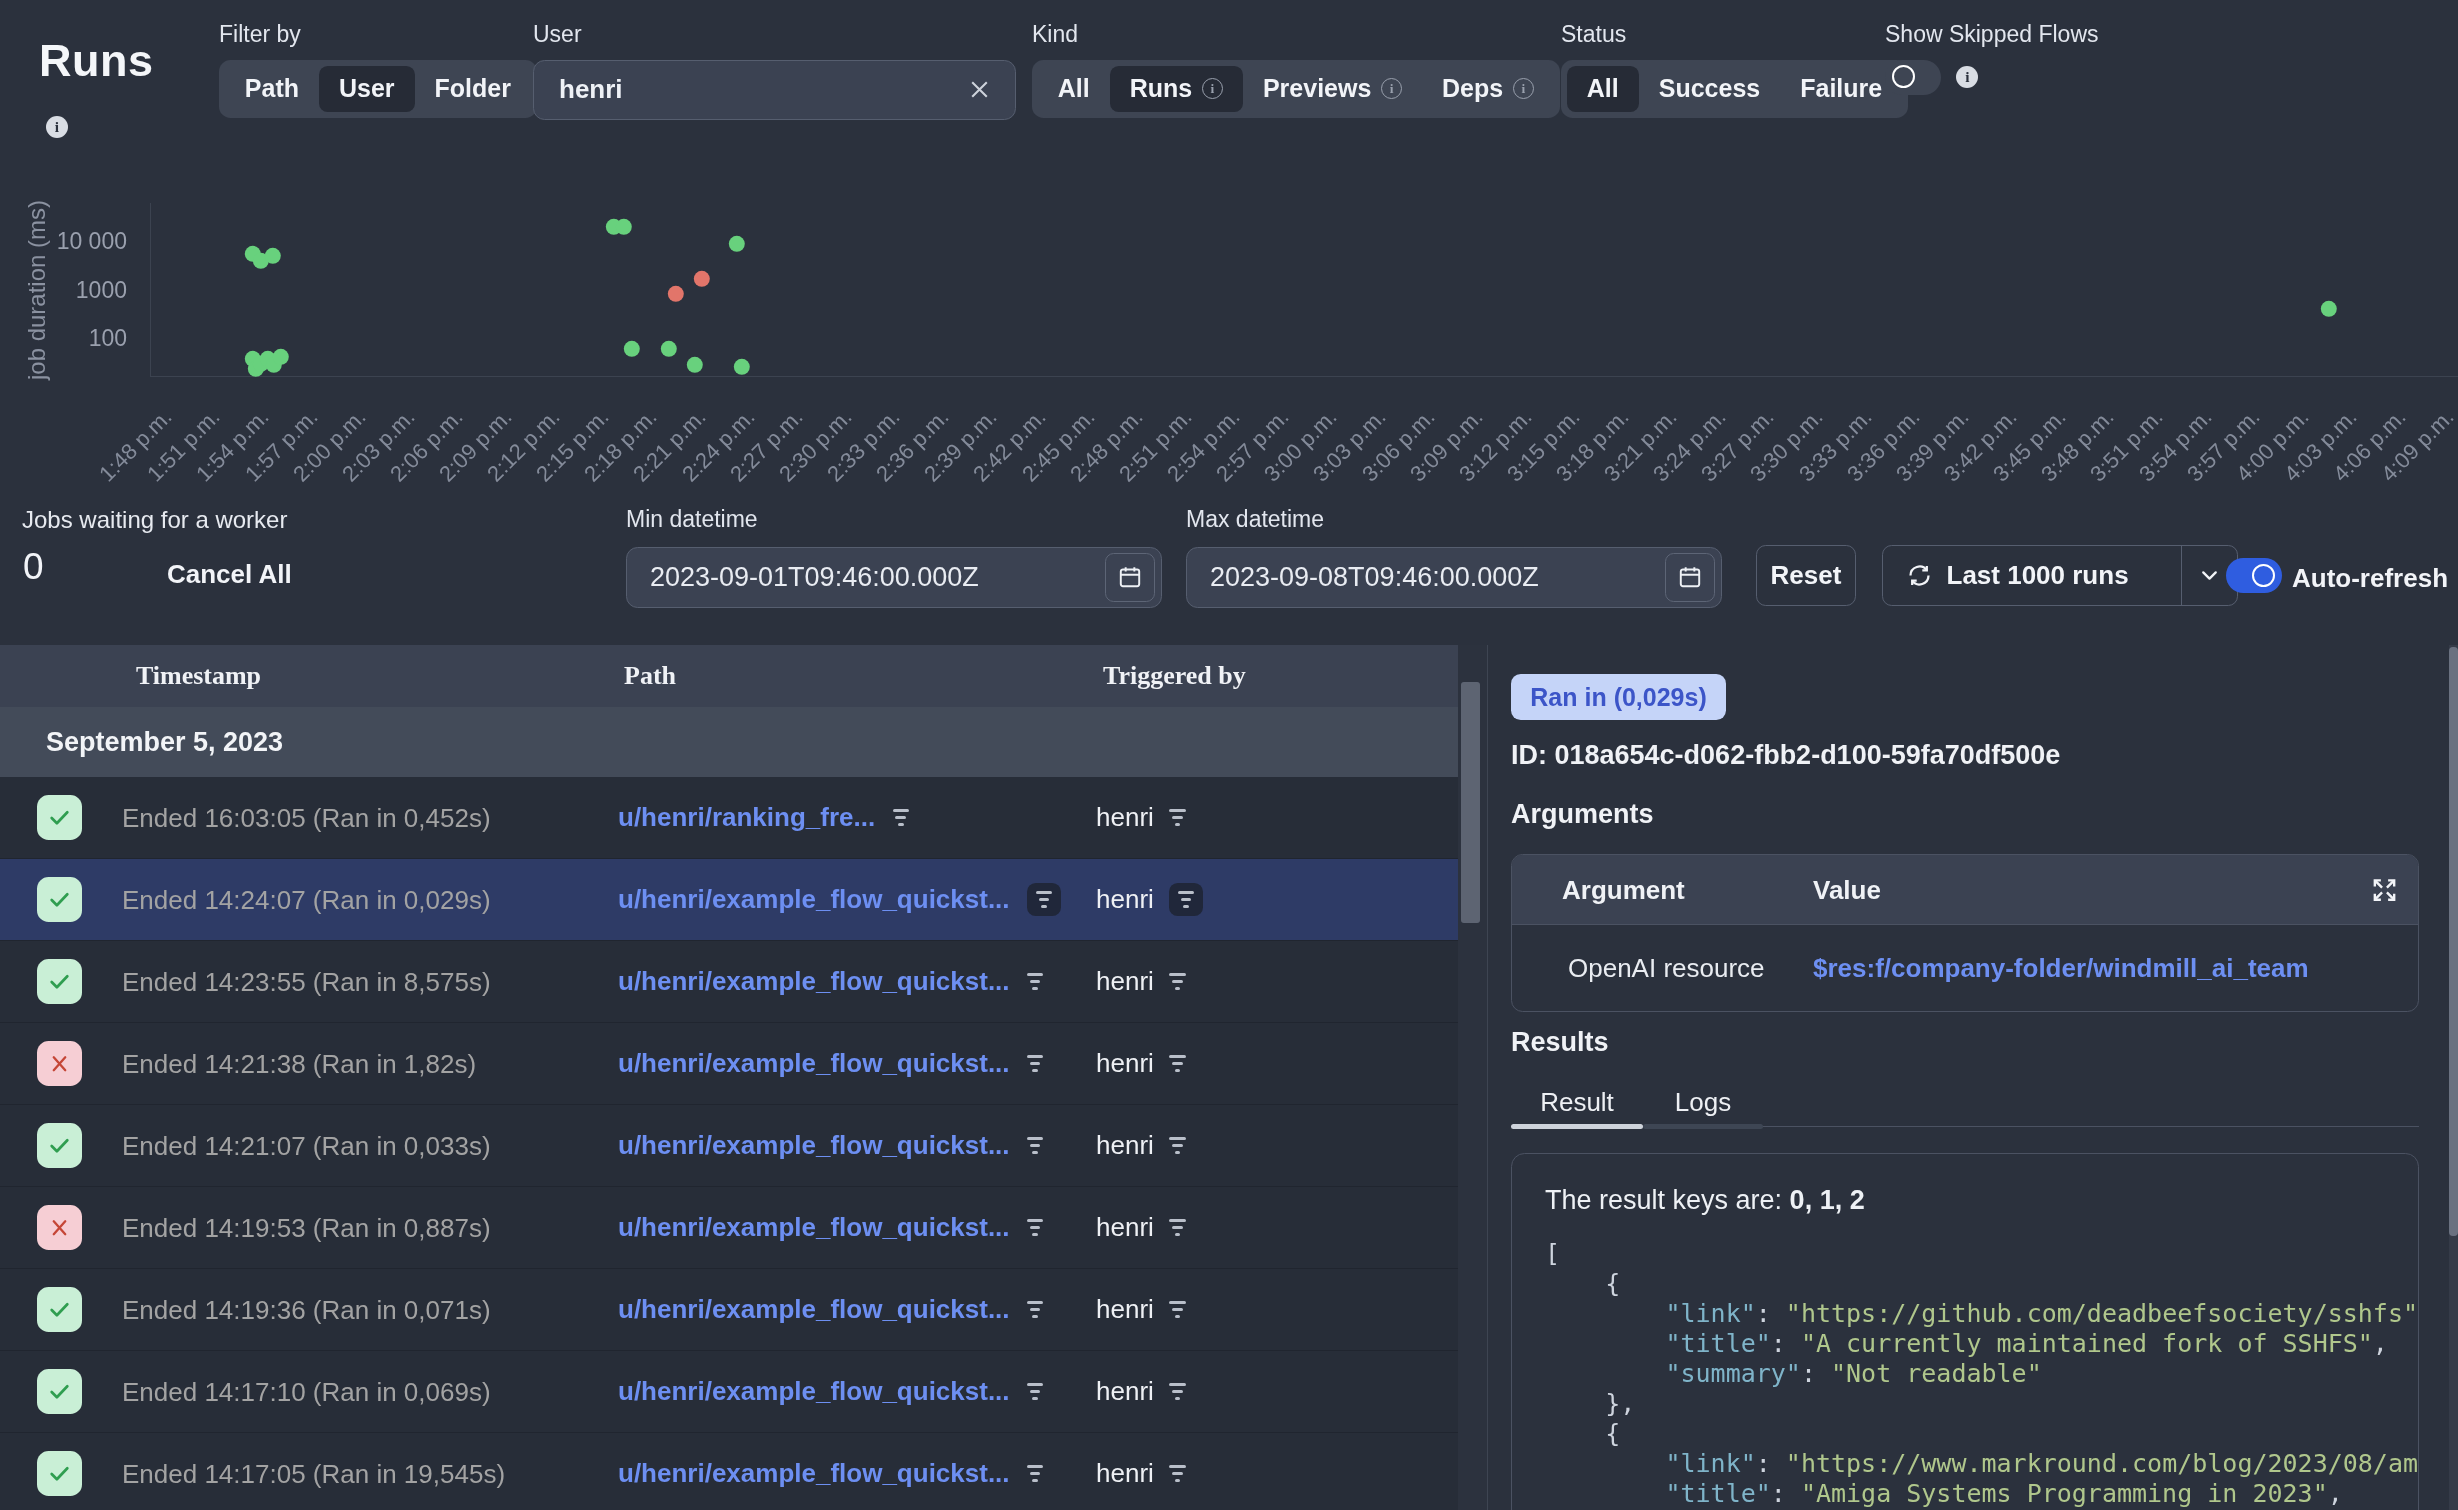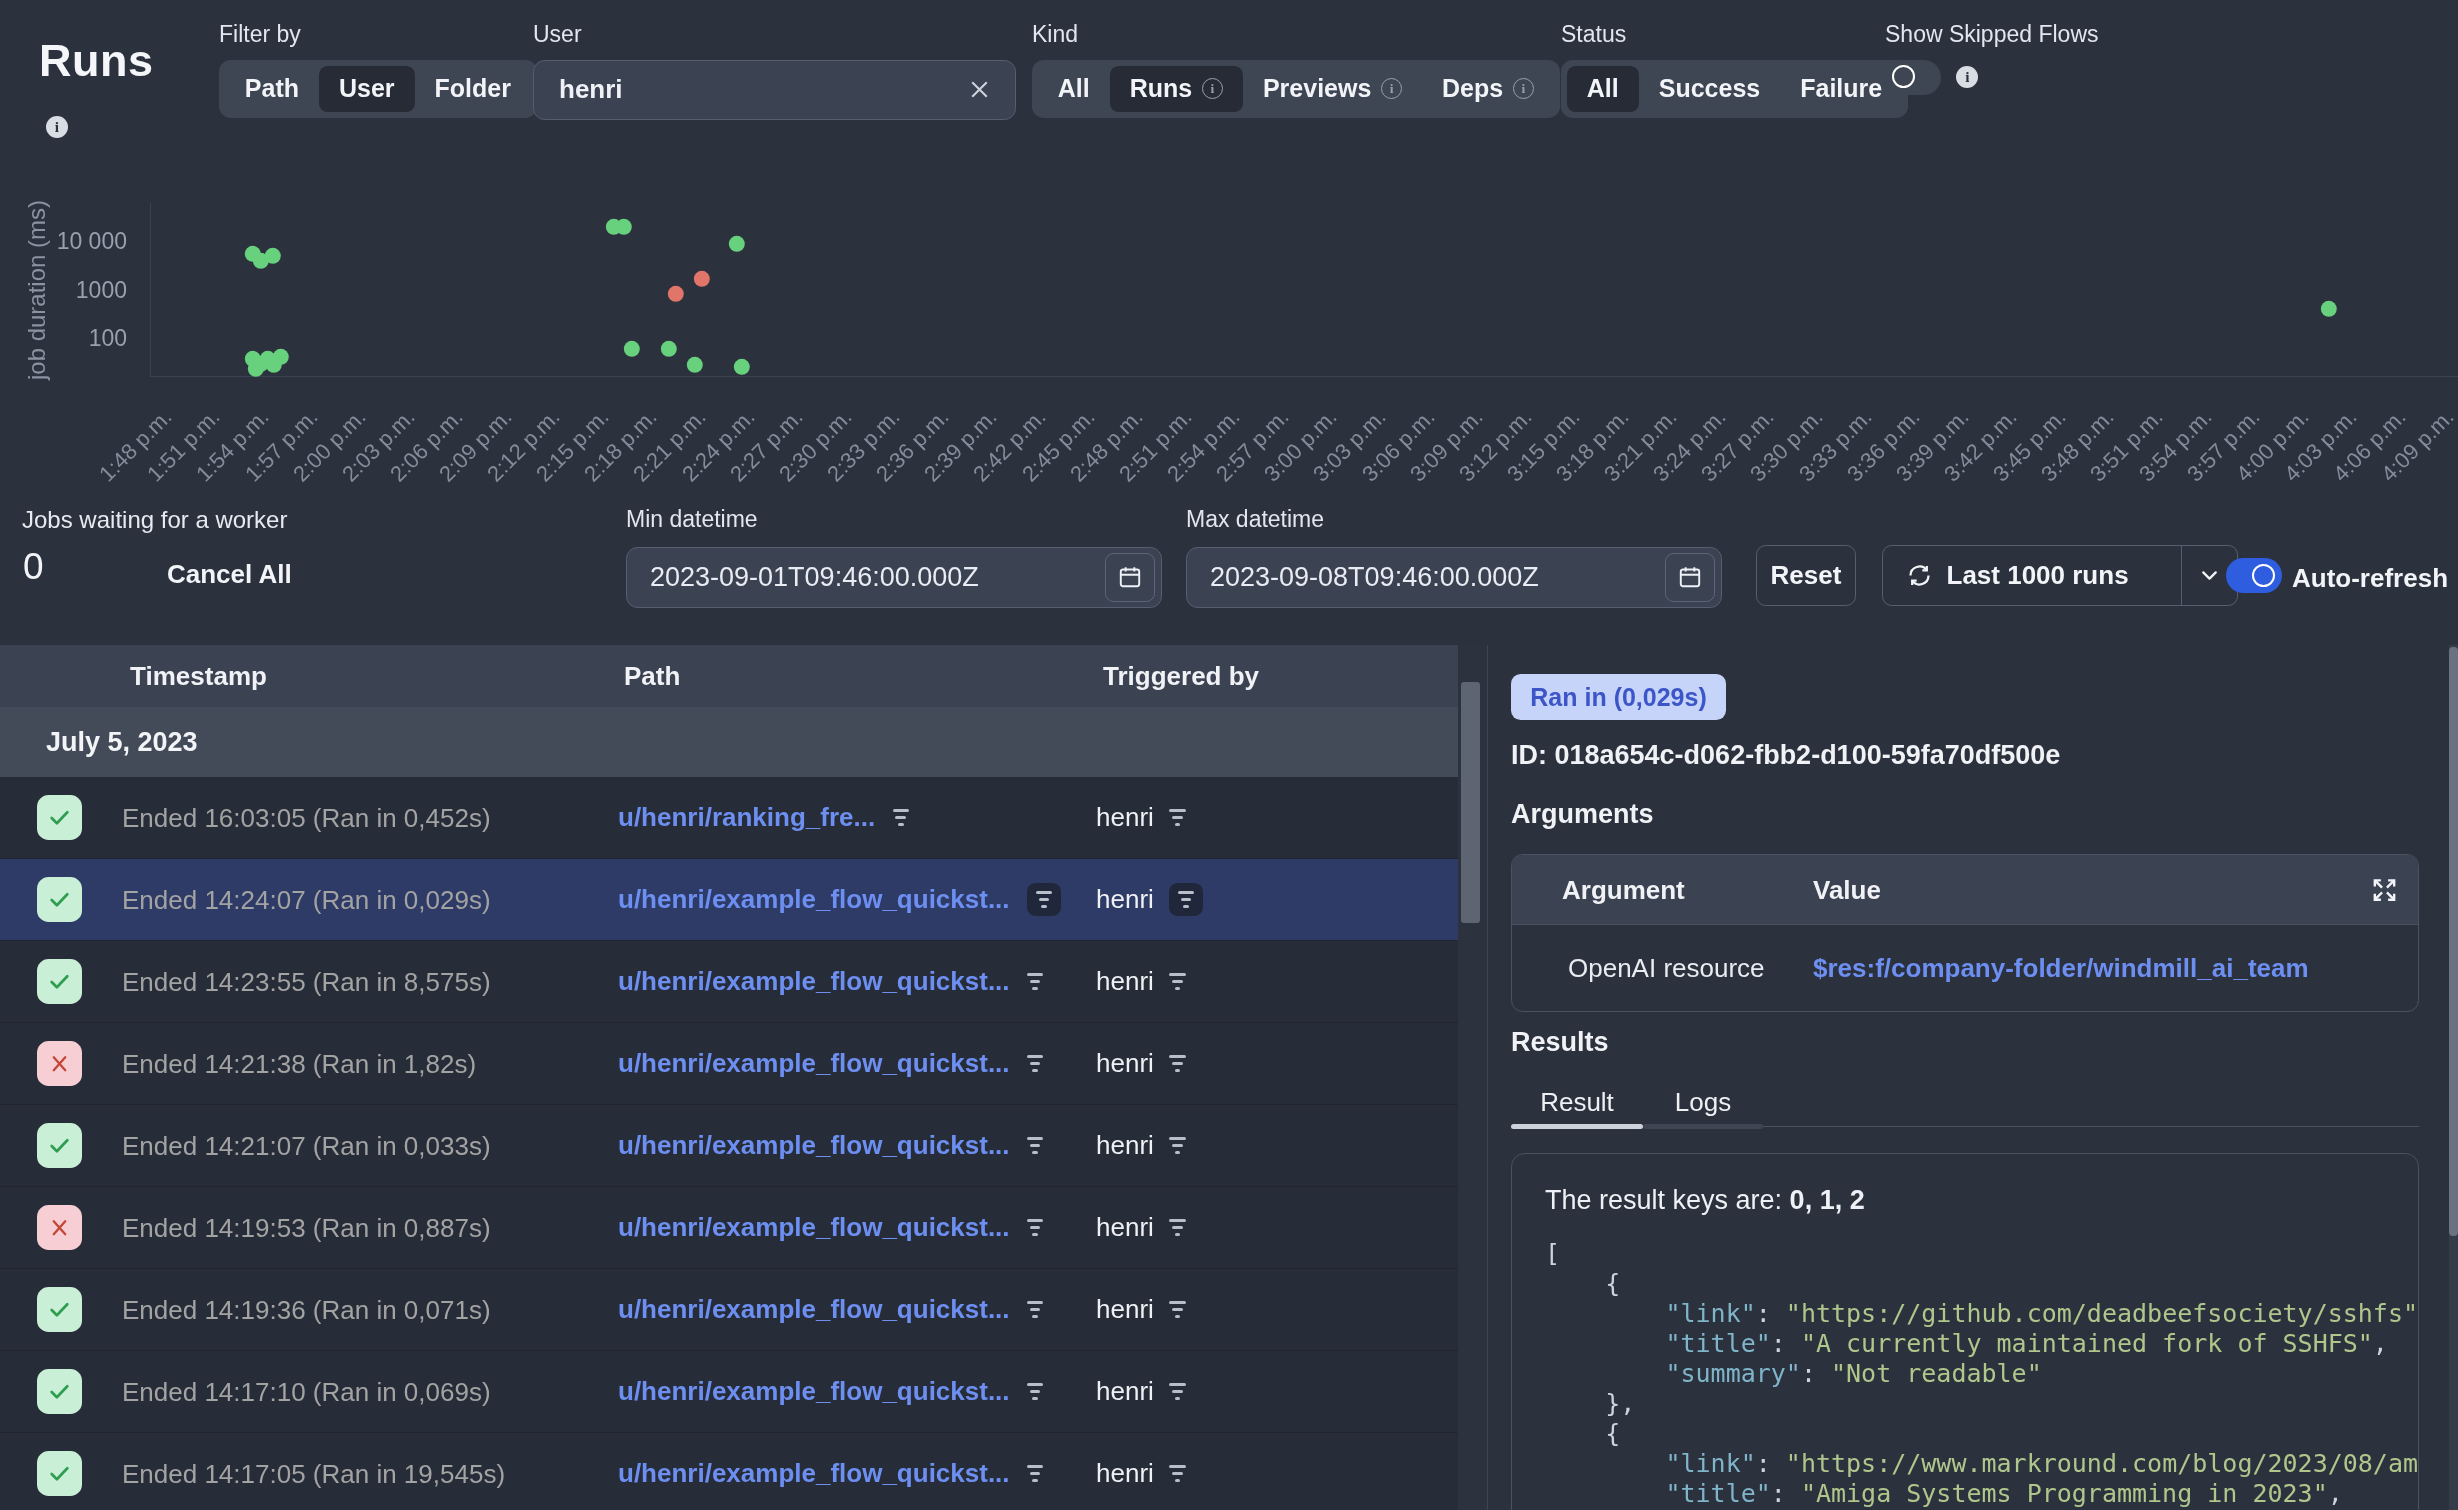--- a/index.html
+++ b/index.html
@@ -56,21 +56,21 @@
   .cal-btn{width:50px;height:49px;margin-right:5.8px;border:1px solid #5d6576;border-radius:8.7px;background:transparent;
            display:flex;align-items:center;justify-content:center;cursor:pointer;flex:none;}
   .split-btn{position:absolute;left:1882px;top:545px;width:356px;height:61px;border:1px solid #565e6f;border-radius:9.7px;
              display:flex;align-items:stretch;}
   .split-main{display:flex;align-items:center;gap:13.5px;padding:0 23px;flex:1;color:#f2f4f8;font-weight:700;font-size:26px;cursor:pointer;white-space:nowrap;}
   .split-chev{width:56px;border-left:1px solid #565e6f;display:flex;align-items:center;justify-content:center;cursor:pointer;}
   .autorefresh-label{position:absolute;left:2292px;top:563px;font-size:26px;font-weight:600;color:#f2f4f8;}
 
   
   .tbl-header{position:absolute;left:0;top:645px;width:1487px;height:62px;background:#3b4252;}
-  .tbl-header span{position:absolute;top:50%;transform:translateY(-50%);font-weight:700;font-size:26px;color:#f0f2f6;}
+  .tbl-header span{position:absolute;top:50%;transform:translateY(-50%);font-weight:700;font-size:26px;color:#f0f2f6;font-family:Liberation Serif, serif;}
   .date-row{position:absolute;left:0;top:707px;width:1458px;height:70px;background:#434b59;display:flex;align-items:center;}
   .date-row span{margin-left:46px;font-weight:700;font-size:27px;color:#f2f4f7;}
   #rows{position:absolute;left:0;top:777px;width:1458px;height:733px;background:#272d38;}
   .run-row{position:relative;width:100%;height:82px;background:#272d38;border-bottom:1px solid #20252f;cursor:pointer;}
   .run-row.selected{background:#2e3b66;}
   .st-icon{position:absolute;left:37px;top:18.3px;width:45px;height:45px;border-radius:11.6px;display:flex;align-items:center;justify-content:center;}
   .st-icon.ok{background:#c9efd6;}
   .st-icon.fail{background:#f6ced4;}
   .ts-text{position:absolute;left:122px;top:50%;transform:translateY(-50%);font-size:26px;color:#a3a3a3;}
   .path-cell{position:absolute;left:618px;top:0;height:100%;display:flex;align-items:center;gap:17.4px;}
@@ -328,21 +328,21 @@
       <div class="knob"></div>
     </div>
   <span class="autorefresh-label">Auto-refresh</span>
 
   <div class="tbl-header">
     <span style="left:97px;width:203px;text-align:center">Timestamp</span>
     <span style="left:624px">Path</span>
     <span style="left:1103px">Triggered by</span>
   </div>
   <div class="date-row">
-    <span>July 5, 2023</span>
+    <span>September 5, 2023</span>
   </div>
   <div id="rows">
       <div class="run-row">
         <div class="st-icon ok">
           <svg width="25" height="25" viewBox="0 0 24 24">
             <path d="M4.5 12.5l5 5L19.5 7" fill="none" stroke="#2f9e50" stroke-width="2.6" stroke-linecap="round" stroke-linejoin="round"></path>
           </svg>
         </div>
         <span class="ts-text">Ended 16:03:05 (Ran in 0,452s)</span>
         <div class="path-cell">

